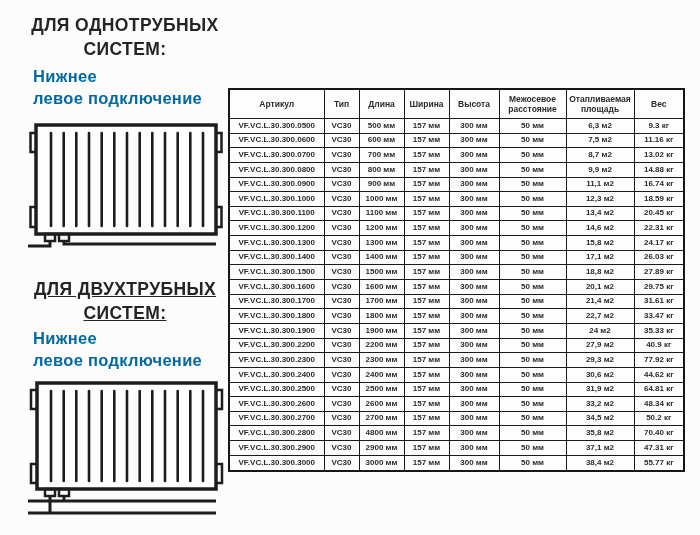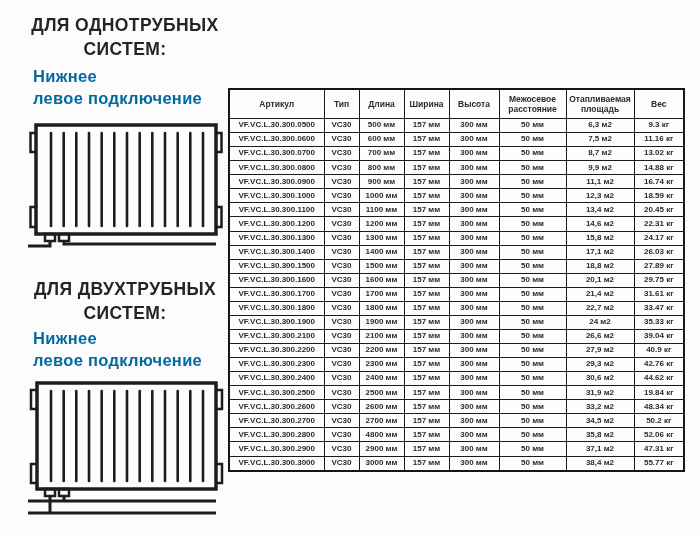--- a/index.html
+++ b/index.html
@@ -80,21 +80,21 @@
 
         <rect x="29" y="118" width="10" height="7" stroke-width="2.5"></rect>
         <rect x="43" y="118" width="10" height="7" stroke-width="2.5"></rect>
 
         <path d="M34,125 L34,130 L12,130" stroke-width="3"></path>
         <path d="M48,125 L48,128 L200,128" stroke-width="3"></path>
       </g>
     </svg>
   </div>
 
-  <div class="section-title" style="top:277px;">
+  <div class="section-title" style="top:277px;text-decoration:underline;">
     <div>ДЛЯ ДВУХТРУБНЫХ</div>
     <div>СИСТЕМ:</div>
   </div>
   <div class="section-subtitle" style="top:328px;">
     <div>Нижнее</div>
     <div>левое подключение</div>
   </div>
   <div class="diagram" style="top:378px;">
     <svg width="215" height="142" viewBox="0 0 215 142">
       <g stroke="#1d1d1d" fill="none">
@@ -303,68 +303,58 @@
         <td>VF.VC.L.30.300.1900</td>
         <td>VC30</td>
         <td>1900 мм</td>
         <td>157 мм</td>
         <td>300 мм</td>
         <td>50 мм</td>
         <td>24 м2</td>
         <td>35.33 кг</td>
       </tr>
       <tr>
-        <td>VF.VC.L.30.300.2100</td>
-        <td>VC30</td>
-        <td>2100 мм</td>
-        <td>157 мм</td>
-        <td>300 мм</td>
-        <td>50 мм</td>
-        <td>26,6 м2</td>
-        <td>39.04 кг</td>
-      </tr>
-      <tr>
         <td>VF.VC.L.30.300.2200</td>
         <td>VC30</td>
         <td>2200 мм</td>
         <td>157 мм</td>
         <td>300 мм</td>
         <td>50 мм</td>
         <td>27,9 м2</td>
         <td>40.9 кг</td>
       </tr>
       <tr>
         <td>VF.VC.L.30.300.2300</td>
         <td>VC30</td>
         <td>2300 мм</td>
         <td>157 мм</td>
         <td>300 мм</td>
         <td>50 мм</td>
         <td>29,3 м2</td>
-        <td>42.76 кг</td>
+        <td>77.92 кг</td>
       </tr>
       <tr>
         <td>VF.VC.L.30.300.2400</td>
         <td>VC30</td>
         <td>2400 мм</td>
         <td>157 мм</td>
         <td>300 мм</td>
         <td>50 мм</td>
         <td>30,6 м2</td>
         <td>44.62 кг</td>
       </tr>
       <tr>
         <td>VF.VC.L.30.300.2500</td>
         <td>VC30</td>
         <td>2500 мм</td>
         <td>157 мм</td>
         <td>300 мм</td>
         <td>50 мм</td>
         <td>31,9 м2</td>
-        <td>19.84 кг</td>
+        <td>64.81 кг</td>
       </tr>
       <tr>
         <td>VF.VC.L.30.300.2600</td>
         <td>VC30</td>
         <td>2600 мм</td>
         <td>157 мм</td>
         <td>300 мм</td>
         <td>50 мм</td>
         <td>33,2 м2</td>
         <td>48.34 кг</td>
@@ -380,21 +370,21 @@
         <td>50.2 кг</td>
       </tr>
       <tr>
         <td>VF.VC.L.30.300.2800</td>
         <td>VC30</td>
         <td>4800 мм</td>
         <td>157 мм</td>
         <td>300 мм</td>
         <td>50 мм</td>
         <td>35,8 м2</td>
-        <td>52.06 кг</td>
+        <td>70.40 кг</td>
       </tr>
       <tr>
         <td>VF.VC.L.30.300.2900</td>
         <td>VC30</td>
         <td>2900 мм</td>
         <td>157 мм</td>
         <td>300 мм</td>
         <td>50 мм</td>
         <td>37,1 м2</td>
         <td>47.31 кг</td>

